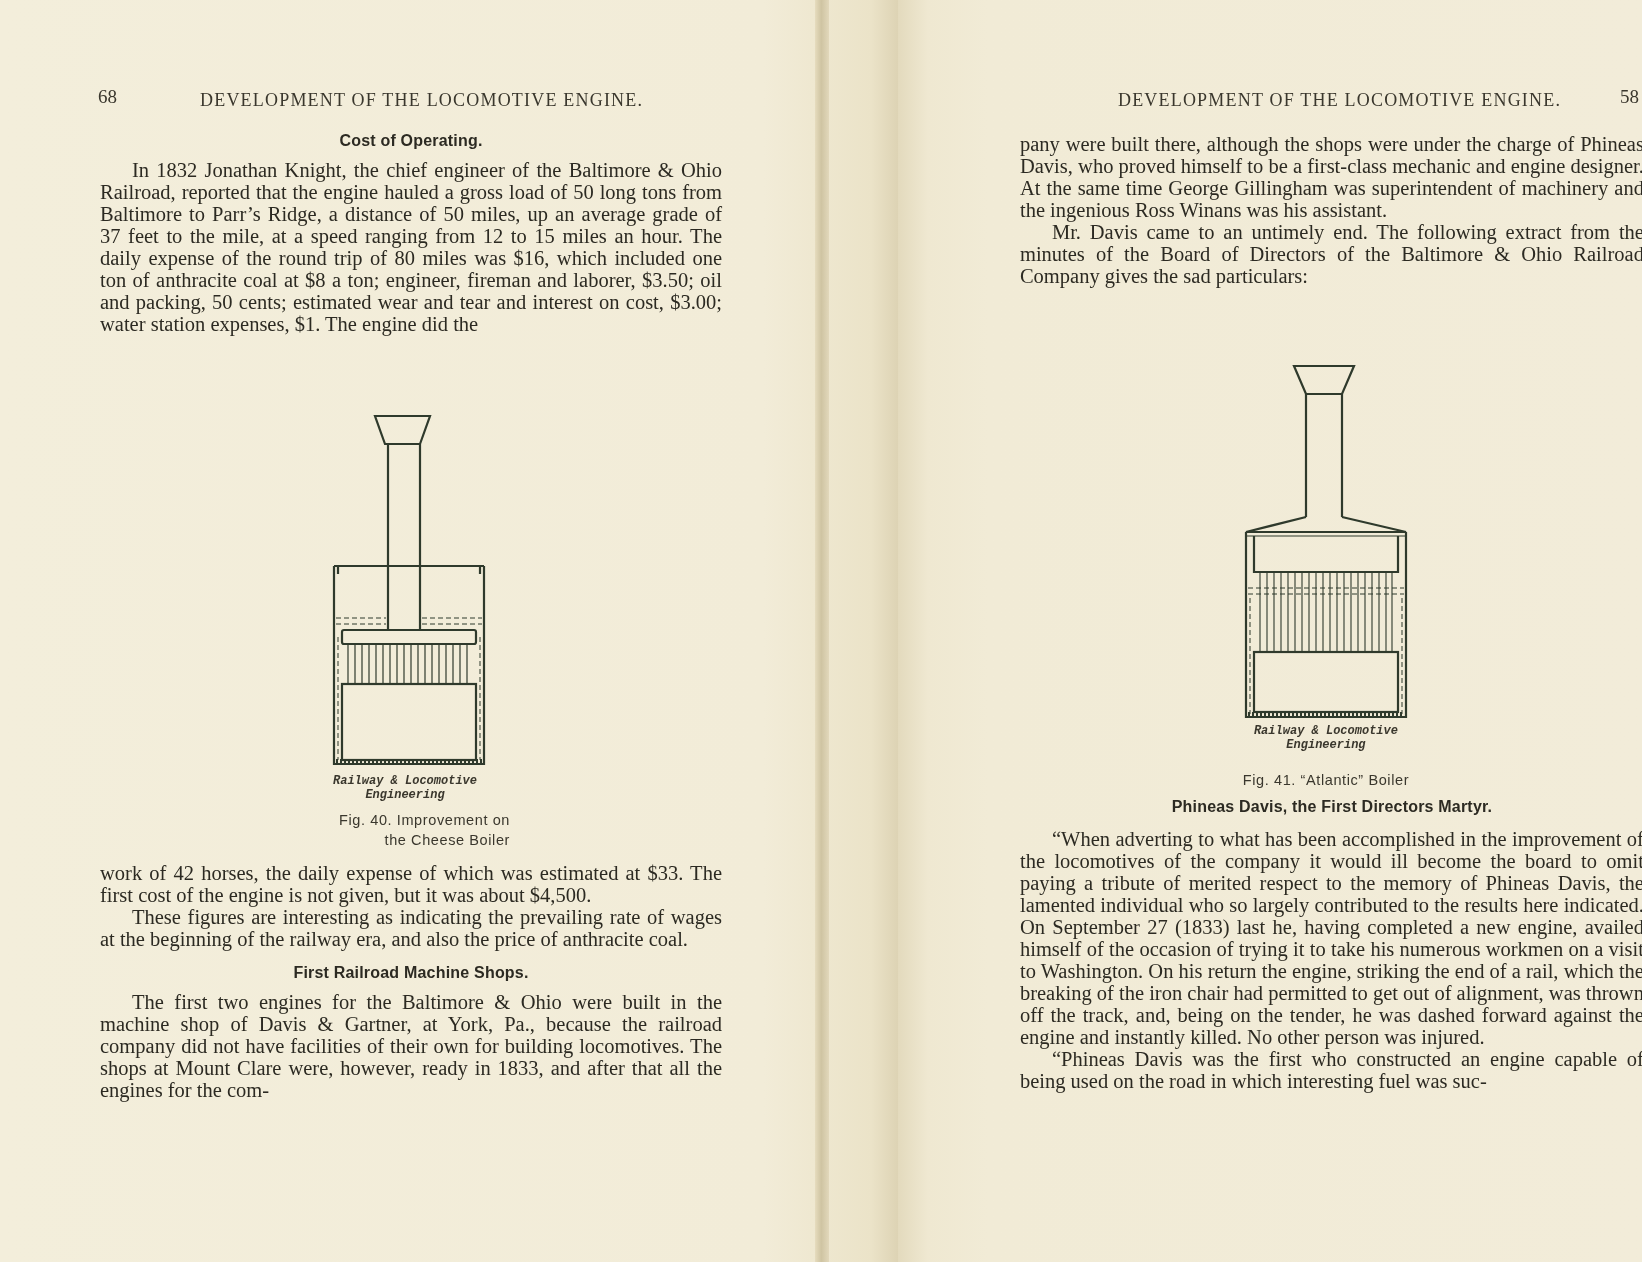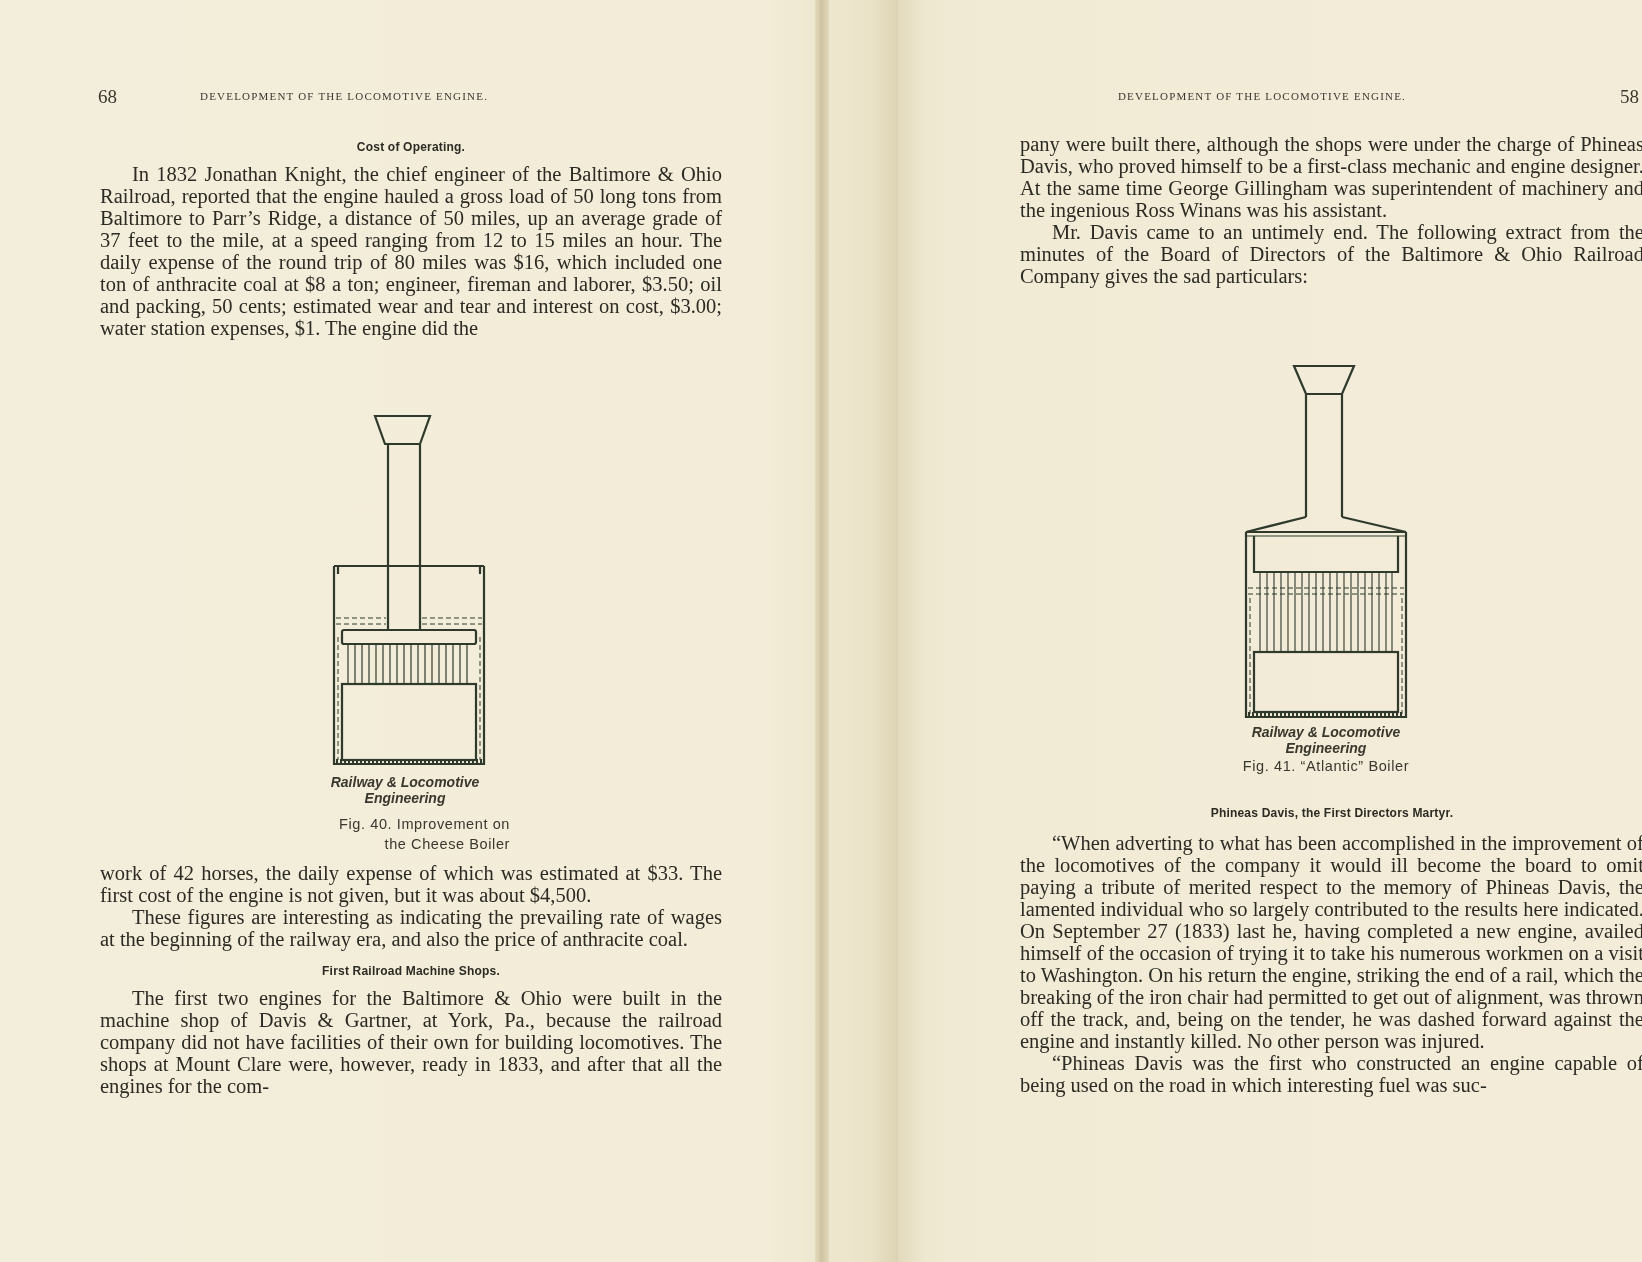--- a/index.html
+++ b/index.html
@@ -18,40 +18,40 @@
   }
   .gutter {
     position: absolute; left: 815px; top: 0; width: 14px; height: 1262px;
     background: linear-gradient(to right, #e6dcbe, #cfc4a2 45%, #e2d8bb);
   }
   .page-right {
     width: 822px;
     background: linear-gradient(to right, #e3dabd 0%, #efe8d1 4%, #f1ebd6 12%, #f2ecd9 100%);
   }
   .running-head {
-    position: absolute; top: 90px; font-size: 11px; letter-spacing: 1.2px;
+    position: absolute; top: 90px; font-size: 18px; letter-spacing: 1.2px;
     color: #3a372d;
   }
   .folio { position: absolute; top: 86px; font-size: 19px; color: #3a372d; }
   .text-block { position: absolute; }
   .para {
     margin: 0; font-size: 20.5px; line-height: 22px; text-align: justify;
     text-align-last: auto; color: #2c2a22;
   }
   .para.indent { text-indent: 32px; }
   .para.noindent { text-indent: 0; }
   .heading {
     font-family: "Liberation Sans", "DejaVu Sans", sans-serif;
-    font-weight: bold; font-size: 12px; text-align: center;
-    color: #2c2a22; margin: 8px; letter-spacing: 0.2px;
+    font-weight: bold; font-size: 16px; text-align: center;
+    color: #2c2a22; margin: 0; letter-spacing: 0.2px;
   }
   .figure { position: absolute; text-align: center; }
   .credit {
-    font-family: Liberation Sans, sans-serif; font-style: italic; font-weight: bold;
-    font-size: 14px; color: #3a372d; display: block;
+    font-family: Liberation Mono, monospace; font-style: italic; font-weight: bold;
+    font-size: 12px; color: #3a372d; display: block;
   }
   .caption {
     font-family: "Liberation Sans", "DejaVu Sans", sans-serif;
     font-size: 14.5px; line-height: 20px; color: #3a372d; letter-spacing: 0.6px;
   }
   svg { display: block; }
 </style>
 </head>
 <body>
 
@@ -188,21 +188,21 @@
             <line x1="22" y1="226" x2="178" y2="226"></line>
             <line x1="22" y1="232" x2="178" y2="232"></line>
             <line x1="24" y1="236" x2="24" y2="352"></line>
               <line x1="176" y1="236" x2="176" y2="352"></line>
           </g>
 
           <line x1="22" y1="353" x2="178" y2="353" stroke-dasharray="2 2" stroke-width="6"></line>
         </g>
       </svg>
       <span class="credit" style="margin-top:-8px;">Railway &amp; Locomotive Engineering</span>
-      <div class="caption" style="">Fig. 41.  “Atlantic” Boiler</div>
+      <div class="caption" style="margin-top:18px;">Fig. 41.  “Atlantic” Boiler</div>
     </div>
 
     <div class="text-block" style="left:122px; top:798px; width:624px;">
       <h2 class="heading" style="margin-bottom:12px;">Phineas Davis, the First Directors Martyr.</h2>
       <p class="para indent">“When adverting to what has been accomplished in the improvement of the locomotives of the company it would ill become the board to omit paying a tribute of merited respect to the memory of Phineas Davis, the lamented individual who so largely contributed to the results here indicated. On September 27 (1833) last he, having completed a new engine, availed himself of the occasion of trying it to take his numerous workmen on a visit to Washington. On his return the engine, striking the end of a rail, which the breaking of the iron chair had permitted to get out of alignment, was thrown off the track, and, being on the tender, he was dashed forward against the engine and instantly killed. No other person was injured.</p>
       <p class="para indent">“Phineas Davis was the first who constructed an engine capable of being used on the road in which interesting fuel was suc-</p>
     </div>
   </div>
 </div>
 

